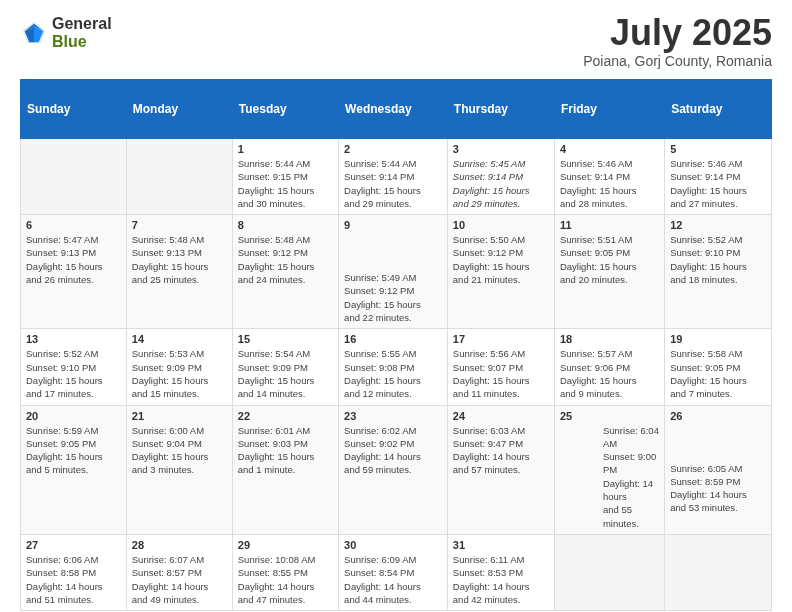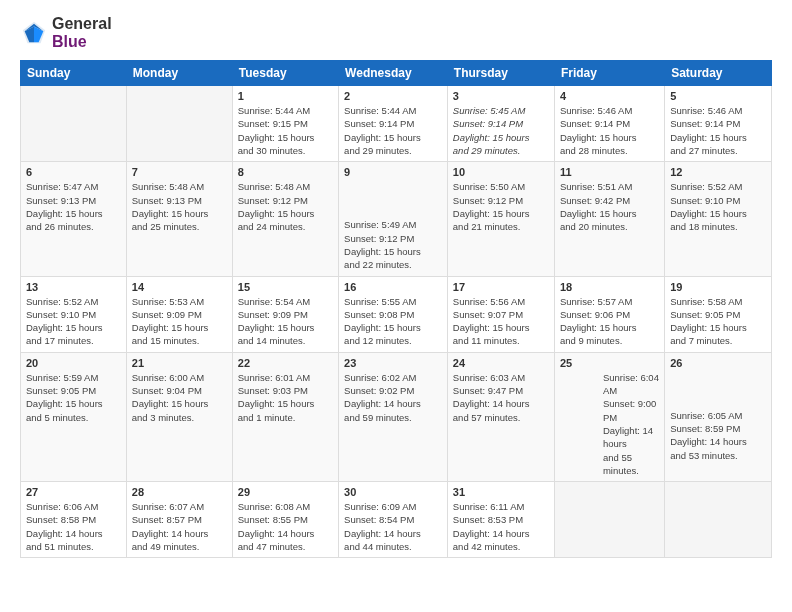--- a/index.html
+++ b/index.html
@@ -32,21 +32,21 @@
       line-height: 1.1;
     }
     .logo-general {
       font-size: 16px;
       font-weight: bold;
       color: #333;
     }
     .logo-blue {
       font-size: 16px;
       font-weight: bold;
-      color: #701a75;
+      color: #4d7c0f;
     }
     .logo-icon {
       width: 28px;
       height: 28px;
       margin-right: 4px;
     }
     .title-block {
       text-align: right;
     }
     .month-year {
@@ -62,21 +62,21 @@
     }
     .calendar {
       width: 100%;
       border-collapse: collapse;
       border: 1px solid #ccc;
     }
     .calendar th {
       background-color: #1a6bbf;
       color: white;
       text-align: left;
-      padding: 5px 6px;
+      padding: 22px 6px;
       font-size: 12px;
       font-weight: bold;
       border: 1px solid #1a6bbf;
     }
     .calendar td {
       vertical-align: top;
       padding: 4px 5px;
       border: 1px solid #ddd;
       width: 113px;
       min-height: 70px;
@@ -111,20 +111,24 @@
       <svg class="logo-icon" viewBox="0 0 30 30">
         <polygon points="15,3 27,12 22,26 8,26 3,12" fill="#1a6bbf" opacity="0.15"></polygon>
         <polygon points="15,5 25,13 25,13 15,8 5,13" fill="#1a6bbf"></polygon>
         <polygon points="15,8 25,13 20,25 15,25" fill="#1a8cff"></polygon>
         <polygon points="15,8 5,13 10,25 15,25" fill="#1a6bbf"></polygon>
       </svg>
       <div class="logo-text">
         <span class="logo-general">General</span>
         <span class="logo-blue">Blue</span>
       </div>
+    </div>
+    <div class="title-block">
+      <div class="month-year">July 2025</div>
+      <div class="location">Poiana, Gorj County, Romania</div>
     </div>
   </div>
 
   <table class="calendar">
     <thead>
       <tr>
         <th>Sunday</th>
         <th>Monday</th>
         <th>Tuesday</th>
         <th>Wednesday</th>
@@ -205,21 +209,21 @@
           <td>
             <span class="day-number">10</span>
             <div class="day-info" style="white-space: pre-line;">Sunrise: 5:50 AM
 Sunset: 9:12 PM
 Daylight: 15 hours
 and 21 minutes.</div>
           </td>
           <td>
             <span class="day-number">11</span>
             <div class="day-info" style="white-space: pre-line;">Sunrise: 5:51 AM
-Sunset: 9:42 PM
+Sunset: 9:05 PM
 Daylight: 15 hours
 and 20 minutes.</div>
           </td>
           <td>
             <span class="day-number">12</span>
             <div class="day-info" style="white-space: pre-line;">Sunrise: 5:52 AM
 Sunset: 9:10 PM
 Daylight: 15 hours
 and 18 minutes.</div>
           </td>
@@ -336,21 +340,21 @@
           </td>
           <td>
             <span class="day-number">28</span>
             <div class="day-info" style="white-space: pre-line;">Sunrise: 6:07 AM
 Sunset: 8:57 PM
 Daylight: 14 hours
 and 49 minutes.</div>
           </td>
           <td>
             <span class="day-number">29</span>
-            <div class="day-info" style="white-space: pre-line;">Sunrise: 6:08 AM
+            <div class="day-info" style="white-space: pre-line;">Sunrise: 10:08 AM
 Sunset: 8:55 PM
 Daylight: 14 hours
 and 47 minutes.</div>
           </td>
           <td>
             <span class="day-number">30</span>
             <div class="day-info" style="white-space: pre-line;">Sunrise: 6:09 AM
 Sunset: 8:54 PM
 Daylight: 14 hours
 and 44 minutes.</div>

